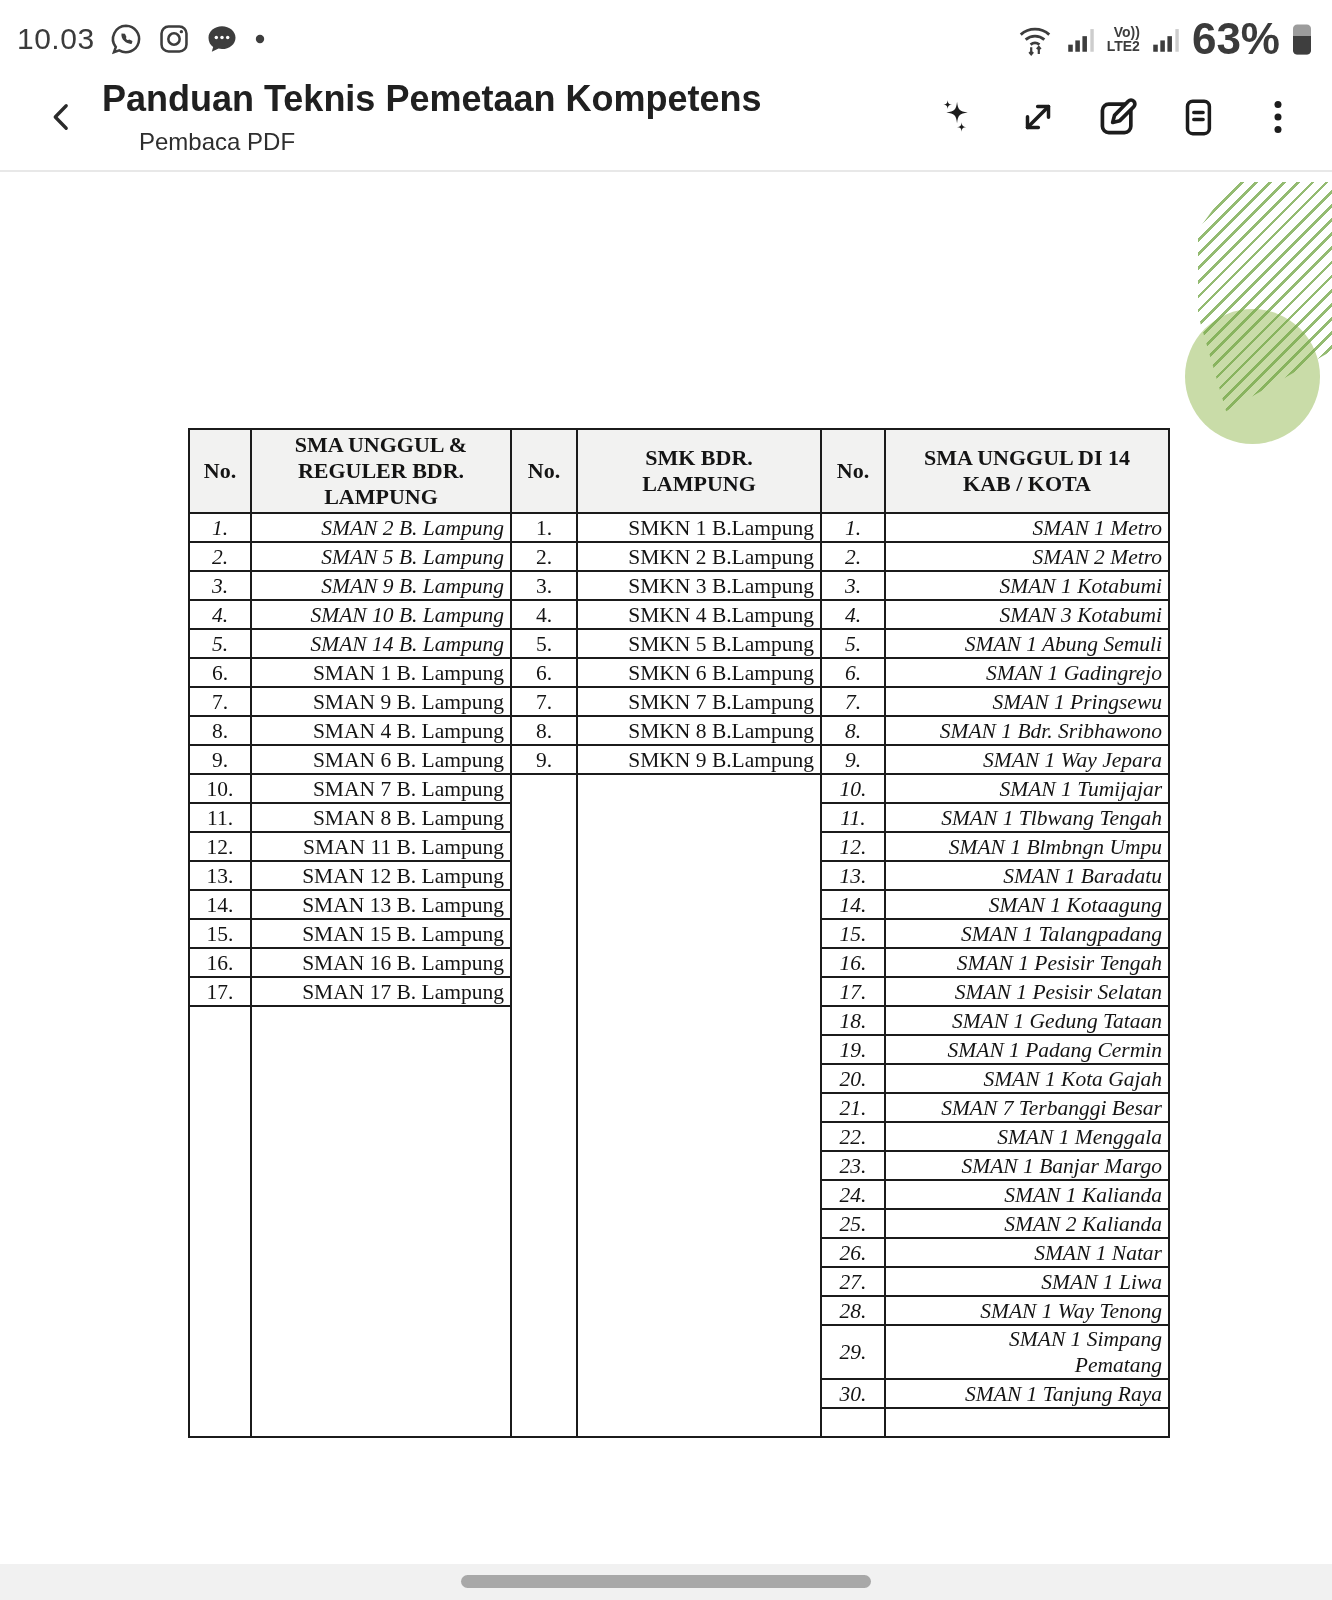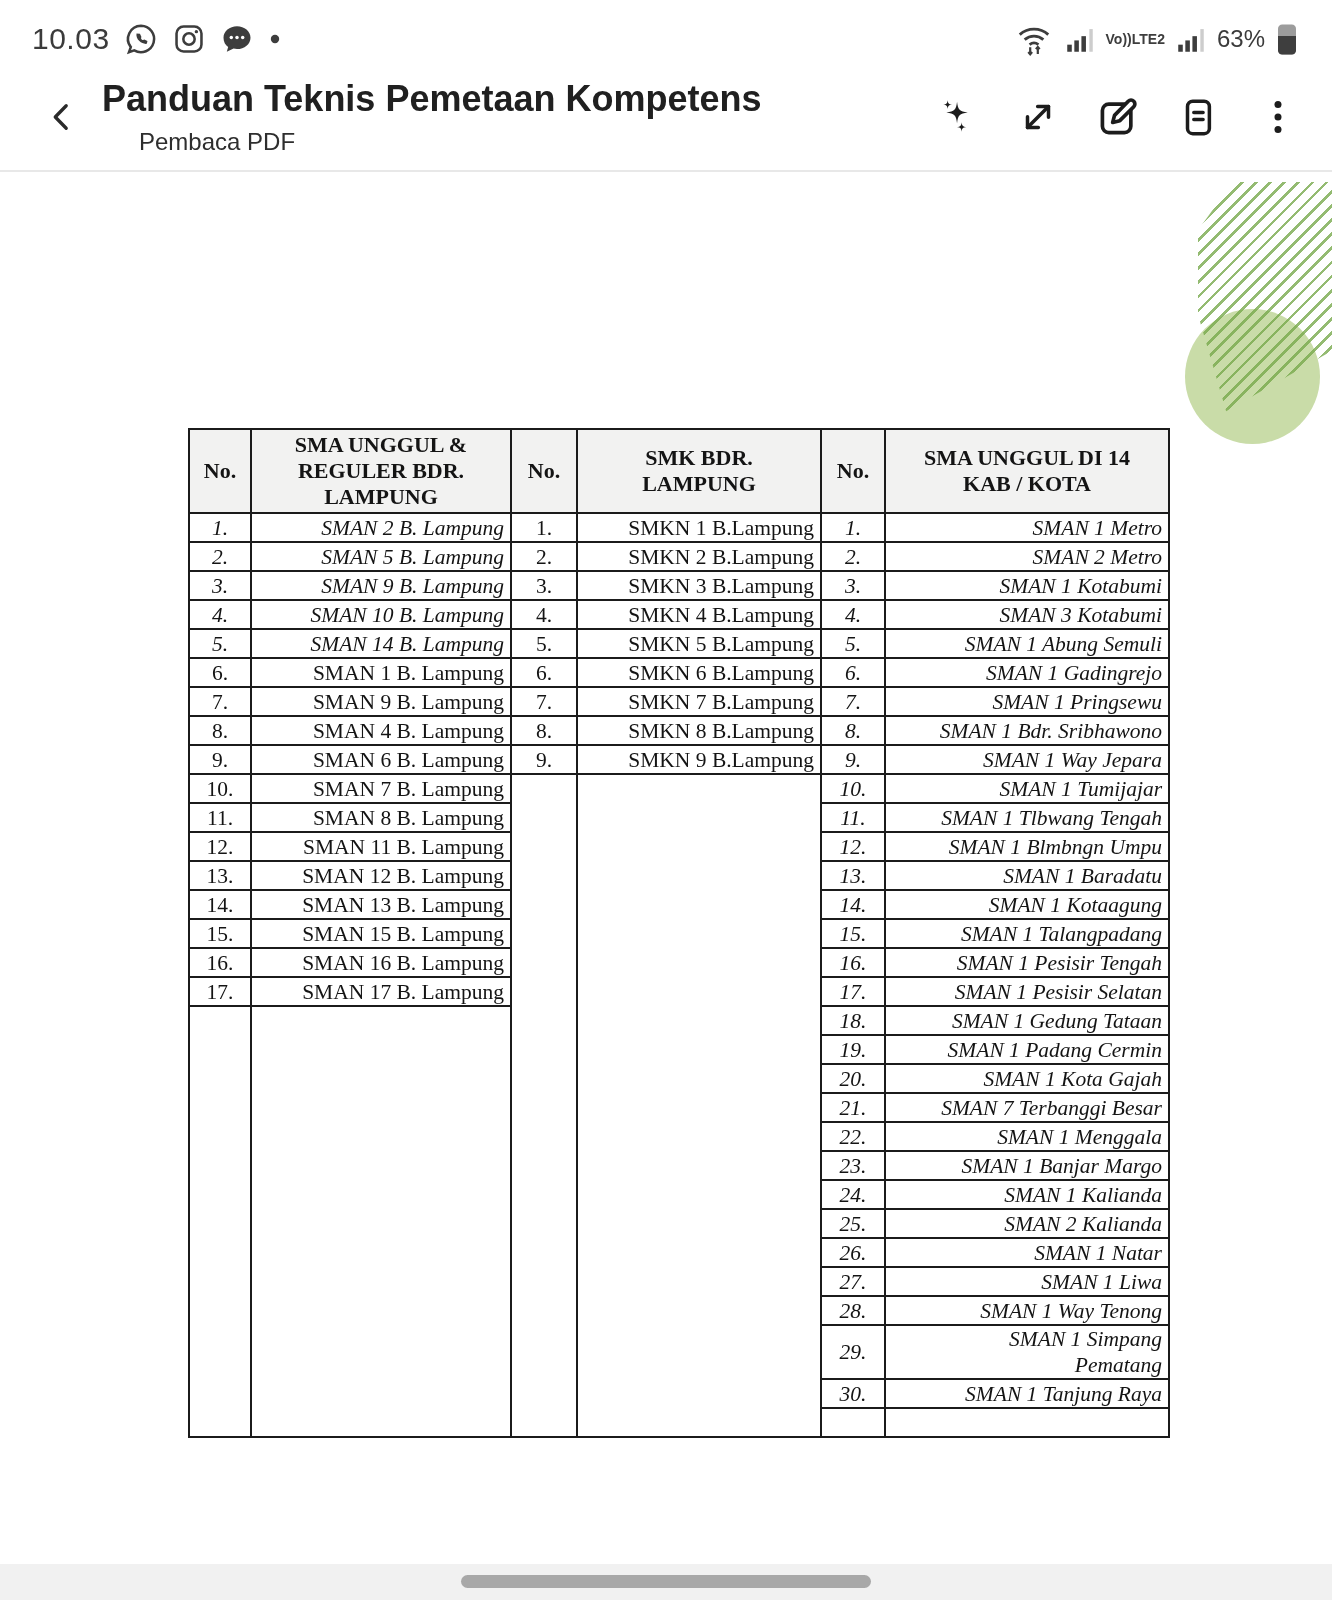--- a/index.html
+++ b/index.html
@@ -4,27 +4,27 @@
 <style>
   * { margin:0; padding:0; box-sizing:border-box; }
   html,body { background:#ffffff; }
   .screen {
     position:relative; width:1332px; height:1600px; background:#fff; overflow:hidden;
     font-family:"Liberation Sans", sans-serif; color:#1c1c1c;
   }
 
   
   .status-bar { position:absolute; top:12px; left:0; right:0; height:54px;
-    display:flex; align-items:center; padding:0 32px; }
+    display:flex; align-items:center; padding:0 17px; }
   .sb-left { display:flex; align-items:center; gap:13px; }
   .sb-time { font-size:30px; color:#3b3b3b; letter-spacing:.5px; }
   .sb-right { margin-left:auto; display:flex; align-items:center; gap:9px; }
-  .net-stack { display:flex; align-items:center; line-height:14px; }
+  .net-stack { display:flex; flex-direction:column; align-items:flex-end; line-height:14px; }
   .net-stack span { font-size:14px; font-weight:600; color:#3d3d3d; }
-  .sb-batt-text { font-size:24px; color:#3b3b3b; }
+  .sb-batt-text { font-size:44px; color:#3b3b3b;font-weight:bold; }
   .sb-icon { display:inline-flex; }
 
   
   .app-header { position:absolute; top:64px; left:0; right:0; height:106px;
     display:flex; align-items:center; }
   .back-btn { width:64px; height:64px; margin-left:30px; display:flex; align-items:center; justify-content:center; background:none; border:none; cursor:pointer; }
   .hdr-titles { margin-left:8px; min-width:0; max-width:660px; }
   .hdr-title { font-size:36px; font-weight:bold; color:#202020; white-space:nowrap; overflow:hidden; }
   .hdr-sub { font-size:24px; color:#2e2e2e; margin-top:8px;margin-left:37px; }
   .hdr-actions { margin-left:auto; margin-right:28px; display:flex; align-items:center; gap:28px; }

